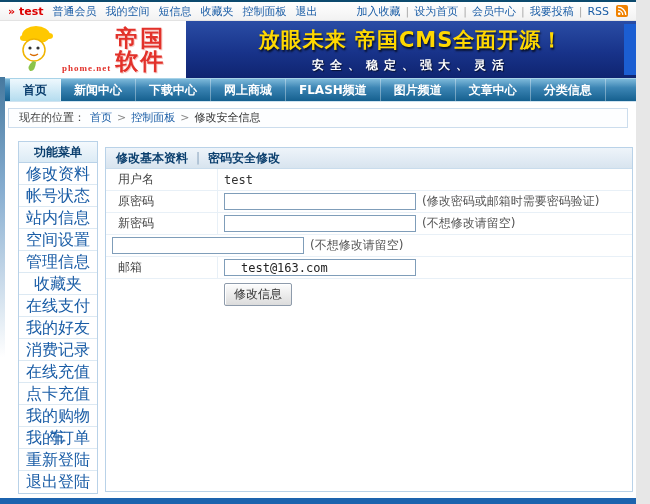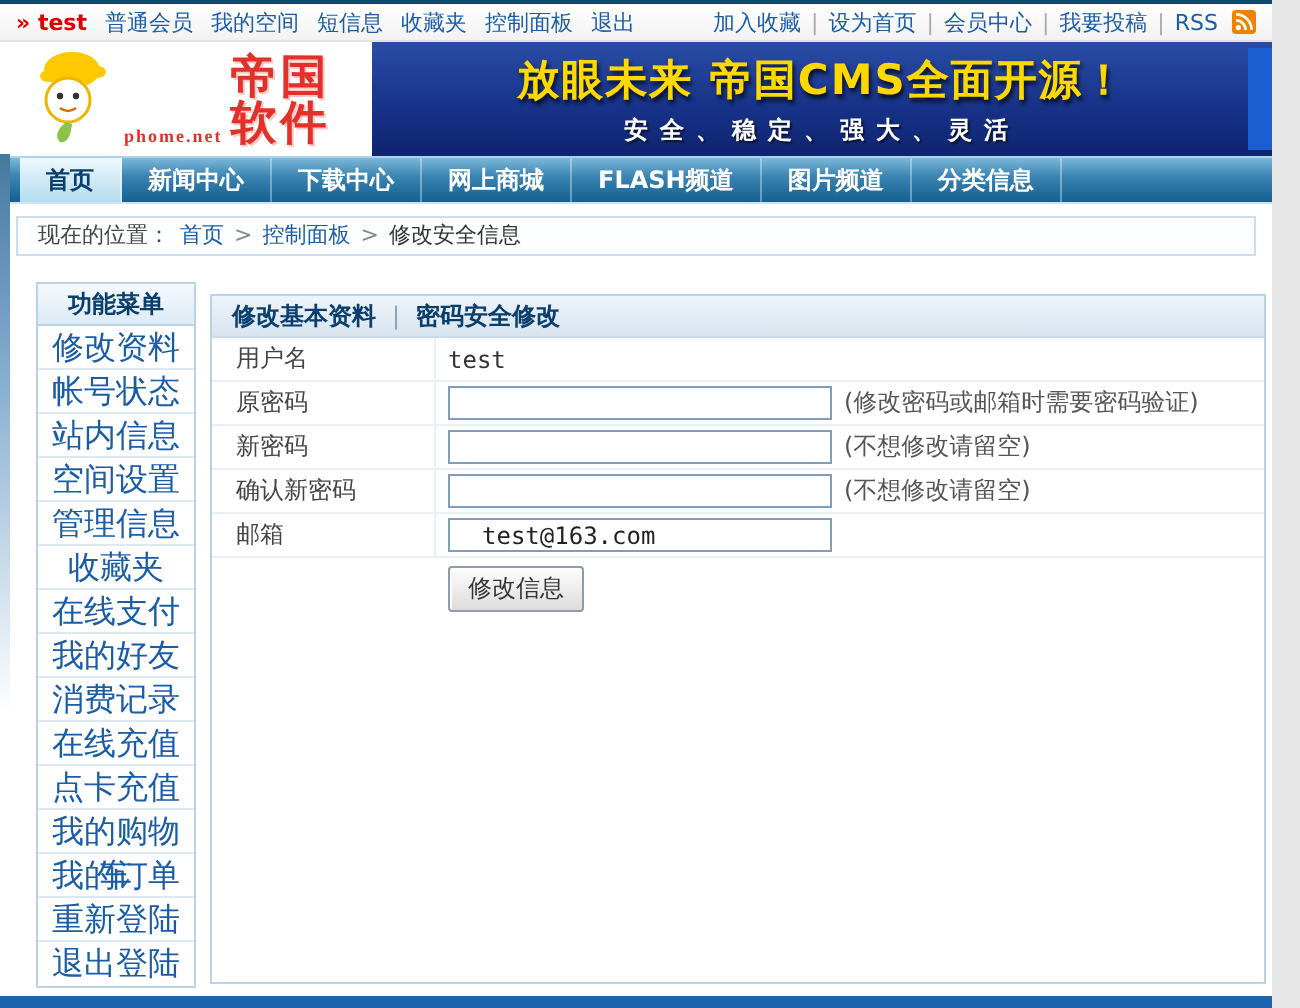--- a/index.html
+++ b/index.html
@@ -153,20 +153,21 @@
       </div>
     </div>
 
     <div class="nav" id="nav-items">
         <div class="nav-item active">首页</div>
         <div class="nav-item">新闻中心</div>
         <div class="nav-item">下载中心</div>
         <div class="nav-item">网上商城</div>
         <div class="nav-item">FLASH频道</div>
         <div class="nav-item">图片频道</div>
+        <div class="nav-item">文章中心</div>
         <div class="nav-item">分类信息</div>
       </div>
 
     <div class="crumbbar">
       <span>现在的位置：</span>
       <span id="crumb-items" style="display:flex;gap:5px;align-items:center;">
           <a class="crumb-link">首页</a>
           <span class="crumb-sep">&gt;</span>
           <a class="crumb-link">控制面板</a>
           <span class="crumb-sep">&gt;</span>
@@ -217,21 +218,20 @@
               </div>
   </div>
             <div class="form-row">
     <div class="fr-label">新密码</div>
     <div class="fr-field">
                 <input class="fr-input" style="">
                 <span class="fr-hint">(不想修改请留空)</span>
               </div>
   </div>
             <div class="form-row">
-    <div class="fr-label">确认新密码</div>
     <div class="fr-field">
                 <input class="fr-input" style="">
                 <span class="fr-hint">(不想修改请留空)</span>
               </div>
   </div>
             <div class="form-row">
     <div class="fr-label">邮箱</div>
     <div class="fr-field">
                 <input class="fr-input" value="test@163.com" style="">
               </div>

